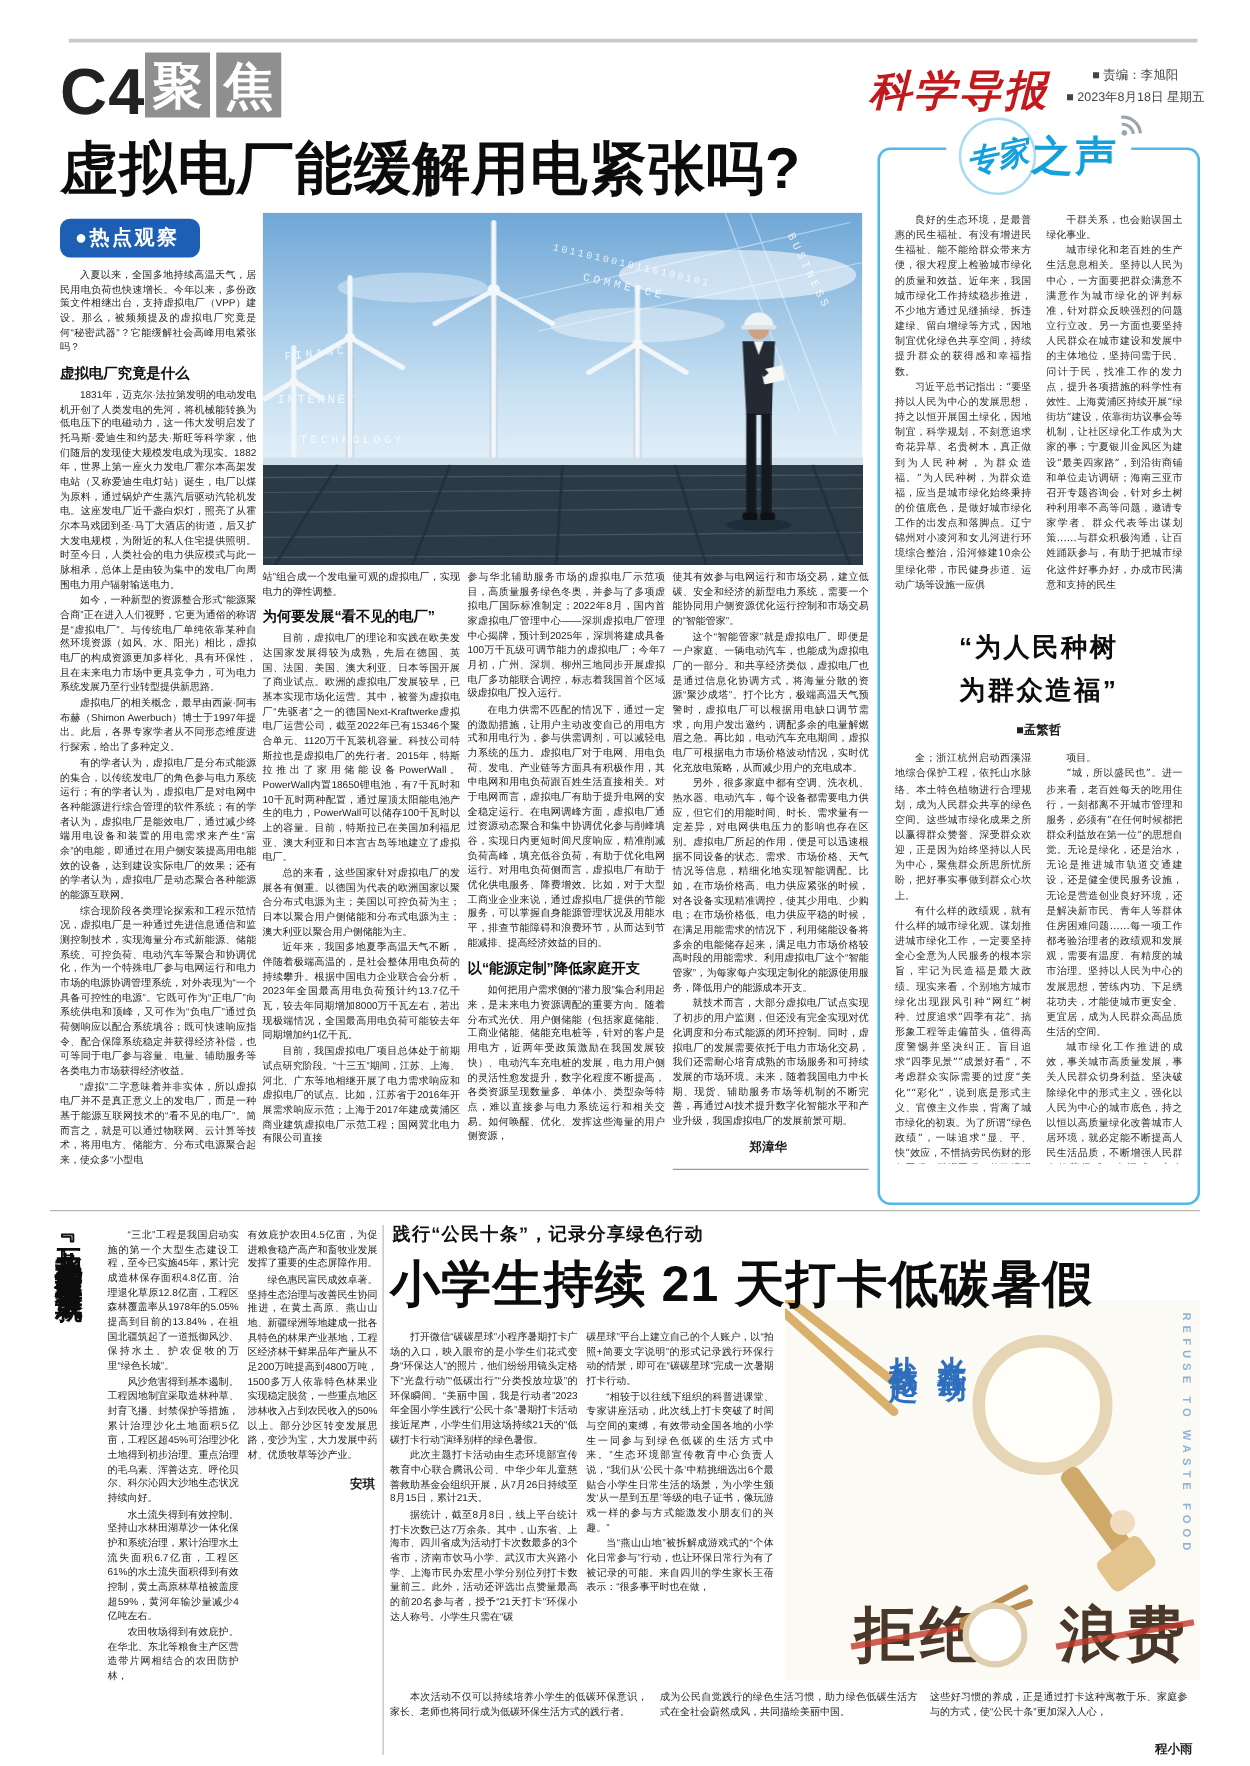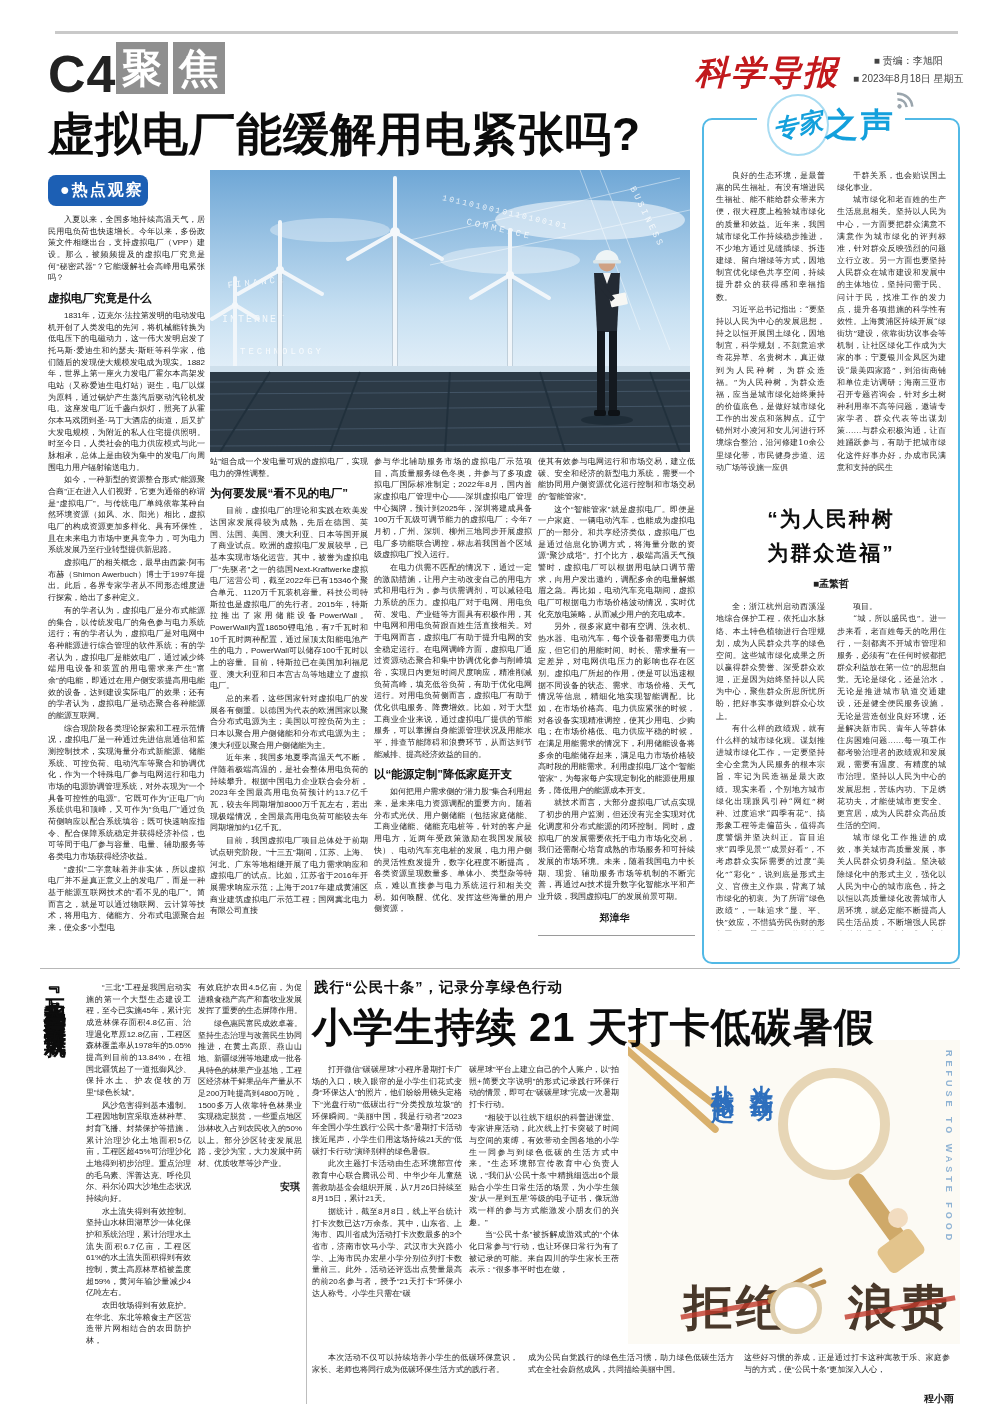--- a/index.html
+++ b/index.html
@@ -13,21 +13,21 @@
   .sec-blocks{left:116px;top:42px;display:flex;gap:5px;}
   .sec-block{width:52px;height:52px;background:#8f8f8f;color:#fff;display:flex;align-items:center;justify-content:center;
              font-size:40px;font-weight:900;}
   .paper-name{left:695px;top:50px;font-size:34px;font-weight:900;font-style:italic;color:#c2191c;
               font-family:"DejaVu Serif",serif;letter-spacing:2px;}
   .mast-meta{left:853px;top:52px;font-size:10px;color:#444;line-height:1.8;text-align:center;}
 
   
   .headline{left:48px;top:104px;font-size:46px;font-weight:900;color:#0c0c0c;letter-spacing:1px;white-space:nowrap;}
   .badge{left:48px;top:175px;background:#1c5fb4;color:#fff;font-size:16px;font-weight:700;
-         padding:5px 4px 5px 12px;border-radius:8px;letter-spacing:2px;}
+         padding:5px 16px 5px 12px;border-radius:8px;letter-spacing:2px;}
   .photo{left:210px;top:170px;width:480px;height:282px;overflow:hidden;}
   .col{overflow:hidden;}
   .c1{left:48px;top:214px;width:157px;height:748px;}
   .c2{left:210px;top:456px;width:158px;height:506px;}
   .c3{left:374px;top:456px;width:158px;height:506px;}
   .c4{left:538px;top:456px;width:157px;height:506px;}
   .bp{font-size:8px;line-height:1.46;text-align:justify;text-indent:2em;margin:0 0 1px 0;color:#1d1d1d;}
   .noind{text-indent:0;}
   .bh{font-size:11.5px;font-weight:900;color:#0e0e0e;margin:7px 0 4px 0;}
   .main-byline{font-size:10px;font-weight:900;text-align:center;margin:8px 4px 0 0;}
@@ -331,21 +331,21 @@
     </div>
 
     <div class="st-c1">
       <p class="bp">打开微信“碳碳星球”小程序暑期打卡广场的入口，映入眼帘的是小学生们花式变身“环保达人”的照片，他们纷纷用镜头定格下“光盘行动”“低碳出行”“分类投放垃圾”的环保瞬间。“美丽中国，我是行动者”2023年全国小学生践行“公民十条”暑期打卡活动接近尾声，小学生们用这场持续21天的“低碳打卡行动”演绎别样的绿色暑假。</p>
       <p class="bp">此次主题打卡活动由生态环境部宣传教育中心联合腾讯公司、中华少年儿童慈善救助基金会组织开展，从7月26日持续至8月15日，累计21天。</p>
       <p class="bp">据统计，截至8月8日，线上平台统计打卡次数已达7万余条。其中，山东省、上海市、四川省成为活动打卡次数最多的3个省市，济南市饮马小学、武汉市大兴路小学、上海市民办宏星小学分别位列打卡数量前三。此外，活动还评选出点赞量最高的前20名参与者，授予“21天打卡”环保小达人称号。小学生只需在“碳</p>
     </div>
     <div class="st-c2">
       <p class="bp noind">碳星球”平台上建立自己的个人账户，以“拍照+简要文字说明”的形式记录践行环保行动的情景，即可在“碳碳星球”完成一次暑期打卡行动。</p>
       <p class="bp">“相较于以往线下组织的科普进课堂、专家讲座活动，此次线上打卡突破了时间与空间的束缚，有效带动全国各地的小学生一同参与到绿色低碳的生活方式中来。”生态环境部宣传教育中心负责人说，“我们从‘公民十条’中精挑细选出6个最贴合小学生日常生活的场景，为小学生颁发‘从一星到五星’等级的电子证书，像玩游戏一样的参与方式能激发小朋友们的兴趣。”</p>
-      <p class="bp">当“公民十条”被拆解成游戏式的“个体化日常参与”行动，也让环保日常行为有了被记录的可能。来自四川的学生家长王蓓表示：“很多事平时也在做，</p>
+      <p class="bp">当“燕山山地”被拆解成游戏式的“个体化日常参与”行动，也让环保日常行为有了被记录的可能。来自四川的学生家长王蓓表示：“很多事平时也在做，</p>
     </div>
     <div class="st-footer">
       <div class="st-fcol">
         <p class="bp">本次活动不仅可以持续培养小学生的低碳环保意识，家长、老师也将同行成为低碳环保生活方式的践行者。</p>
       </div>
       <div class="st-fcol">
         <p class="bp noind">成为公民自觉践行的绿色生活习惯，助力绿色低碳生活方式在全社会蔚然成风，共同描绘美丽中国。</p>
       </div>
       <div class="st-fcol">
         <p class="bp noind">这些好习惯的养成，正是通过打卡这种寓教于乐、家庭参与的方式，使“公民十条”更加深入人心，</p>

